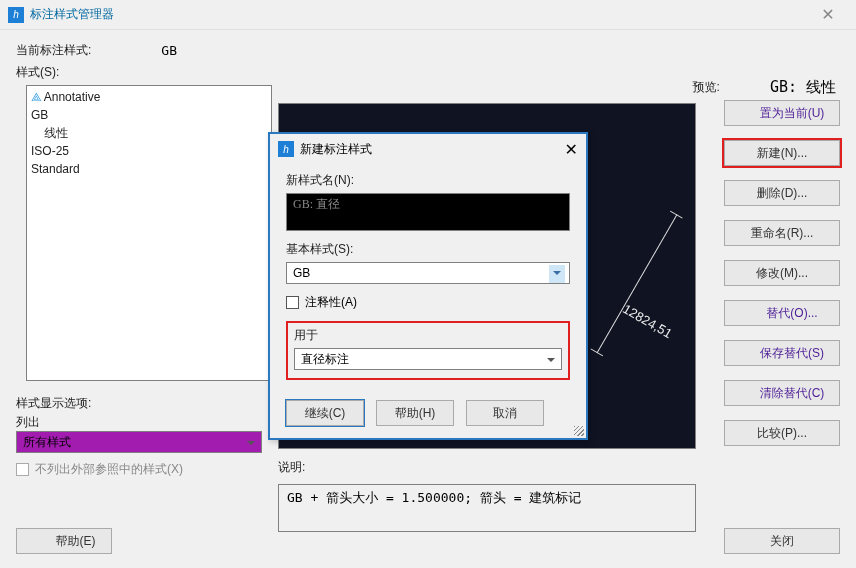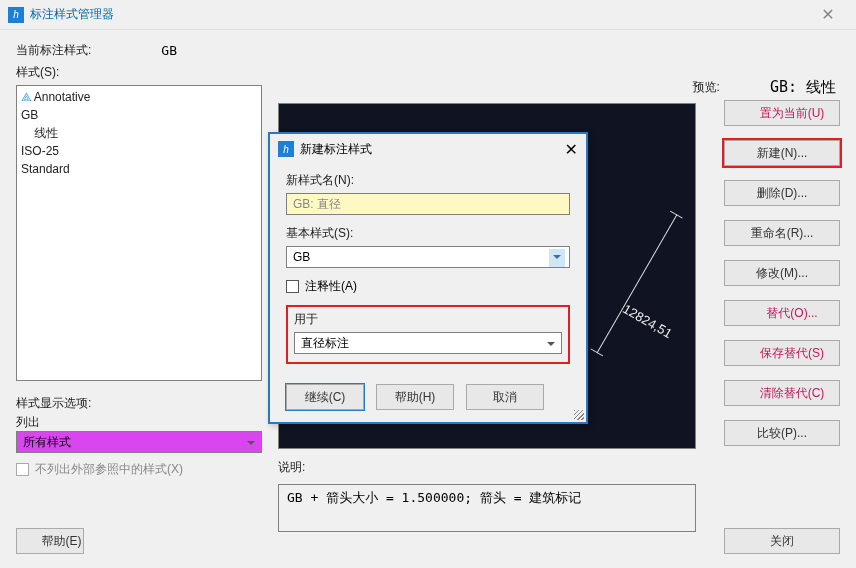--- a/index.html
+++ b/index.html
@@ -10,58 +10,58 @@
 .titlebar .title { color: #0369a1; }
 .titlebar .close { margin-left: auto; width: 40px; height: 28px; display: flex; align-items: center; justify-content: center; color: #888; font-size: 16px; }
 
 .content { padding: 12px 16px; position: relative; }
 
 .row { display: flex; align-items: center; margin-bottom: 6px; }
 .label { color: #222; }
 
 .left-col { position: absolute; left: 16px; top: 44px; width: 246px; }
 .styles-label { margin-top: 20px; }
-.styles-list { width: 246px; height: 296px; border: 1px solid #808080; background: #fff; margin-top: 4px; padding: 2px 4px; font-family: "Consolas", monospace; font-size: 13px; color: #222; line-height: 18px; }
+.styles-list { width: 246px; height: 296px; border: 1px solid #808080; background: #fff; margin-top: 4px; padding: 2px 4px; font-family: "Consolas", monospace; font-size: 13px; color: #222; line-height: 18px; margin-left: 10px; }
 .styles-list .ann-icon { color: #3aa0e8; margin-right: 2px; }
 .styles-list .tree-line { color: #888; }
 
 .styles-display { margin-top: 14px; }
-.select { width: 246px; height: 22px; border: 1px solid #808080; background: #d946ef; padding: 2px 20px 2px 6px; position: relative; }
+.select { width: 246px; height: 22px; border: 1px solid #808080; background: #a21caf; padding: 2px 20px 2px 6px; position: relative; }
 .select::after { content: ""; position: absolute; right: 6px; top: 9px; border: 4px solid transparent; border-top-color: #555; }
 
 .chk { display: flex; align-items: center; margin-top: 8px; color: #888; }
 .chk .box { width: 13px; height: 13px; border: 1px solid #aaa; margin-right: 6px; background: #fff; }
 
 .preview-area { position: absolute; left: 278px; top: 78px; width: 558px; }
 .preview-label { margin-bottom: 6px; justify-content: flex-end; }
 .preview-canvas { width: 418px; height: 346px; background: #0f1322; border: 1px solid #808080; position: relative; overflow: hidden; }
 .dim-line { position: absolute; right: 18px; top: 110px; width: 160px; transform: rotate(-60deg); transform-origin: right center; }
 .dim-line .line { height: 1px; background: #ddd; width: 100%; position: relative; }
 .dim-line .tick1, .dim-line .tick2 { position: absolute; width: 1px; height: 14px; background: #ddd; top: -7px; }
 .dim-line .tick1 { left: 0; }
 .dim-line .tick2 { right: 0; }
 .dim-text { position: absolute; right: 40px; top: 190px; color: #eee; font-size: 13px; transform: rotate(-60deg); writing-mode: vertical-lr; }
 .desc-box { width: 418px; height: 48px; border: 1px solid #808080; background: #f0f0f0; margin-top: 8px; padding: 4px 8px; font-family: "Consolas", monospace; font-size: 13px; }
 .desc-label { margin-top: 10px; }
 
 .right-buttons { position: absolute; right: 16px; top: 100px; width: 116px; display: flex; flex-direction: column; gap: 14px; }
 .btn { height: 26px; border: 1px solid #aaa; background: #e8e8e8; display: flex; align-items: center; justify-content: center; color: #333; }
-.btn.disabled { color: #be185d; padding-left: 20px; }
+.btn.disabled { color: #4c1d95; padding-left: 20px; }
 .btn.hl { outline: 2px solid #e02020; outline-offset: 0; }
 
-.help-btn { position: absolute; left: 16px; bottom: 14px; width: 68px; padding-left: 23px; }
+.help-btn { position: absolute; left: 16px; bottom: 14px; width: 96px; padding-left: 23px; }
 .close-btn { position: absolute; right: 16px; bottom: 14px; width: 116px; }
 
 .modal { position: absolute; left: 268px; top: 132px; width: 320px; background: #f0f0f0; border: 2px solid #2a78c0; box-shadow: 2px 2px 6px rgba(0,0,0,.2); }
 .modal .m-title { height: 30px; display: flex; align-items: center; padding: 0 8px; }
 .modal .m-title .app-icon { width: 16px; height: 16px; background: #1e7fd6; display: flex; align-items: center; justify-content: center; color: #fff; font-style: italic; font-size: 10px; margin-right: 6px; }
 .modal .m-title .m-close { margin-left: auto; font-size: 16px; }
 .modal .m-body { padding: 8px 16px 4px; }
 .modal .field { margin-bottom: 10px; }
-.modal .text-input { width: 100%; height: 22px; border: 1px solid #808080; background: #fef9c3; padding: 2px 6px; color: #888; margin-top: 4px; }
+.modal .text-input { width: 100%; height: 38px; border: 1px solid #808080; background: #000000; padding: 2px 6px; color: #888; margin-top: 4px; font-family: Liberation Serif, serif; }
 .modal .sel { width: 100%; height: 22px; border: 1px solid #808080; background: #fff; padding: 2px 20px 2px 6px; position: relative; margin-top: 4px; display: flex; align-items: center; }
 .modal .sel::after { content: ""; position: absolute; right: 6px; top: 9px; border: 4px solid transparent; border-top-color: #555; }
 .modal .sel.blue::after { right: 4px; top: 2px; border: none; width: 16px; height: 18px; background: #cfe6f7; }
 .modal .sel.blue .caret { position: absolute; right: 8px; top: 8px; border: 4px solid transparent; border-top-color: #3a6ea5; z-index: 2; }
 .modal .chkrow { display: flex; align-items: center; margin-bottom: 10px; }
 .modal .chkrow .box { width: 13px; height: 13px; border: 1px solid #555; margin-right: 6px; background: #fff; }
 .modal .hl-group { border: 2px solid #e02020; padding: 4px 6px 8px; margin-bottom: 10px; }
 .modal .m-buttons { display: flex; gap: 12px; padding: 6px 16px 12px; justify-content: flex-start; }
 .modal .m-buttons .btn { width: 78px; }
 .modal .m-buttons .btn.primary { outline: 1px solid #2a78c0; outline-offset: 0; }

